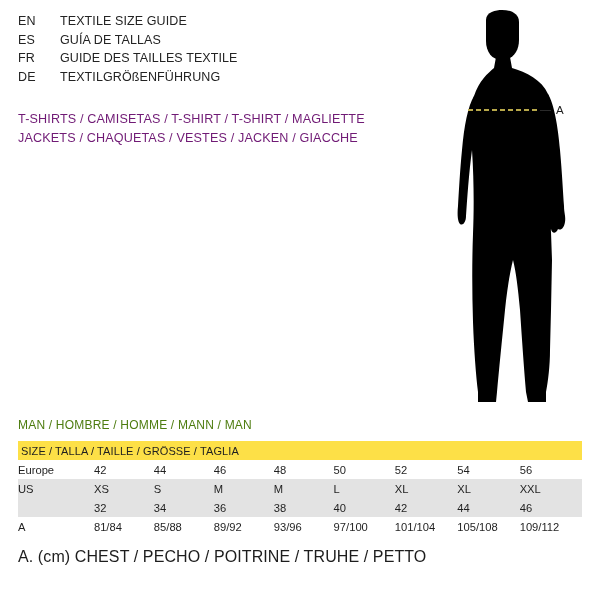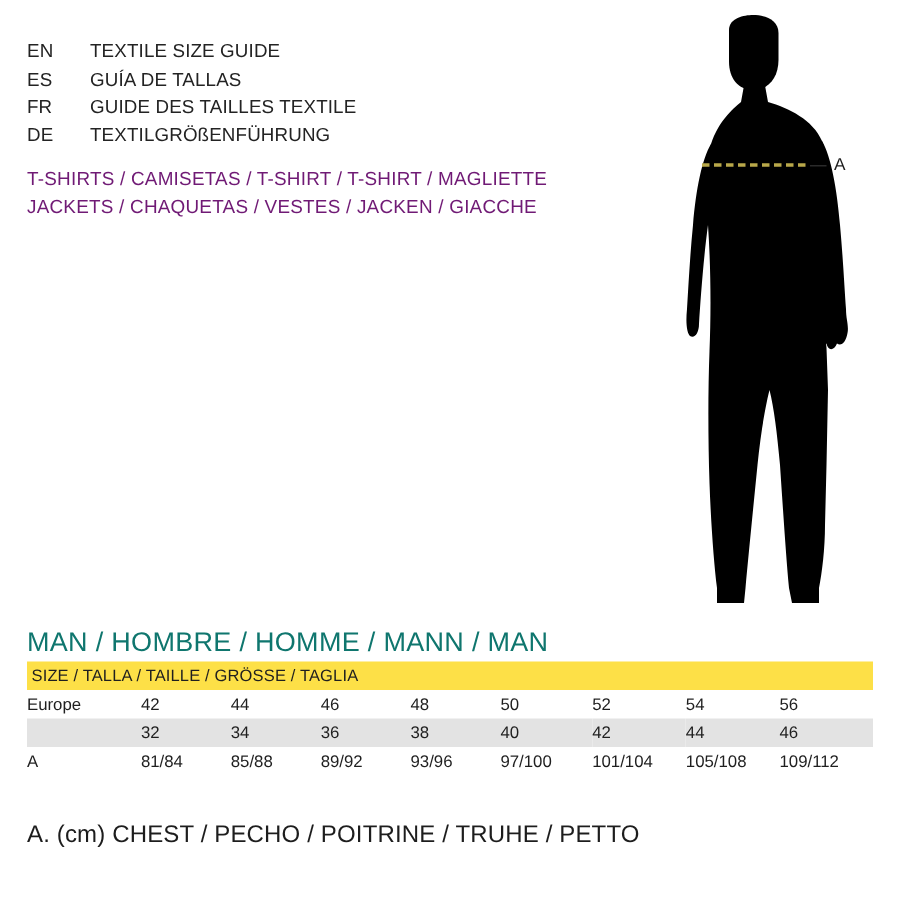--- a/index.html
+++ b/index.html
@@ -36,21 +36,20 @@
     font-size: 12.5px;
     letter-spacing: 0.1px;
     color: #232323;
   }
   .lang-code {
     width: 42px;
     flex: 0 0 42px;
   }
   .lang-text {
     white-space: nowrap;
-    margin-top: 13px;
   }
 
   
   .cat-block {
     position: absolute;
     left: 18px;
     top: 110px;
     width: 400px;
   }
   .cat-line {
@@ -86,23 +85,23 @@
     width: 11px;
     height: 0;
     border-top: 1.4px solid #2a2a2a;
   }
 
   
   .man-title {
     position: absolute;
     left: 18px;
     top: 418px;
-    font-size: 18px;
+    font-size: 12px;
     letter-spacing: 0.2px;
-    color: #0f766e;
+    color: #4d7c0f;
     white-space: nowrap;
   }
 
   table.size-table {
     position: absolute;
     left: 18px;
     top: 441px;
     width: 564px;
     border-collapse: collapse;
     font-size: 11.2px;
@@ -236,20 +235,31 @@
         <td class="val">42</td>
         <td class="val">44</td>
         <td class="val">46</td>
         <td class="val">48</td>
         <td class="val">50</td>
         <td class="val">52</td>
         <td class="val">54</td>
         <td class="val">56</td>
       </tr>
       <tr class="band">
+        <td class="label-col">US</td>
+        <td class="val">XS</td>
+        <td class="val">S</td>
+        <td class="val">M</td>
+        <td class="val">M</td>
+        <td class="val">L</td>
+        <td class="val">XL</td>
+        <td class="val">XL</td>
+        <td class="val">XXL</td>
+      </tr>
+      <tr class="band">
         <td class="label-col"></td>
         <td class="val">32</td>
         <td class="val">34</td>
         <td class="val">36</td>
         <td class="val">38</td>
         <td class="val">40</td>
         <td class="val">42</td>
         <td class="val">44</td>
         <td class="val">46</td>
       </tr>

